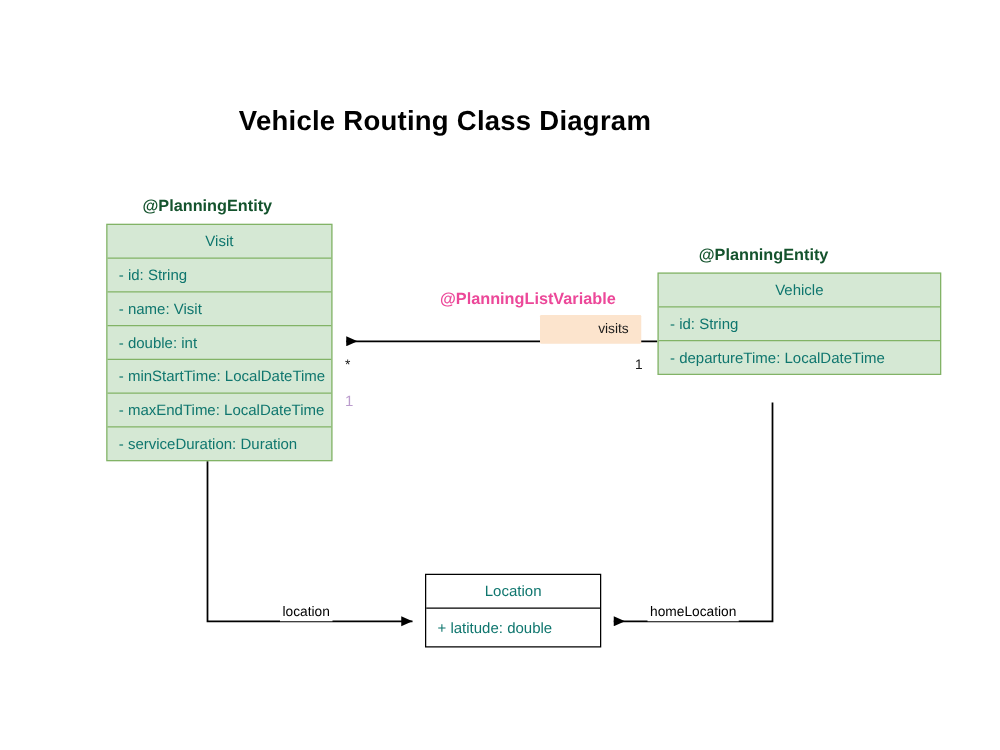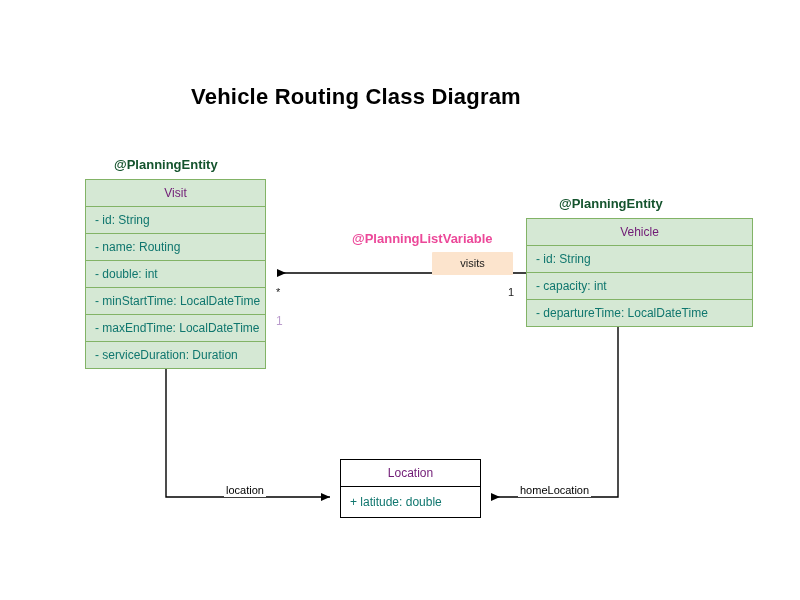--- a/index.html
+++ b/index.html
@@ -48,21 +48,21 @@
   .uml-class.plain {
     border-color: #000000;
     background: #ffffff;
   }
   .uml-class .cls-name {
     box-sizing: border-box;
     text-align: center;
     font-size: 12px;
     line-height: 14px;
     padding: 6px 4px;
-    color: #701a75;
+    color: #0f766e;
   }
   .uml-class.green .cls-name { border-bottom: 1px solid #82b366; }
   .uml-class.plain .cls-name { border-bottom: 1px solid #000000; }
 
   .uml-class .attrs { }
   .uml-class .attr {
     box-sizing: border-box;
     font-size: 12px;
     line-height: 14px;
     padding: 6px 0 6px 9px;
@@ -103,21 +103,21 @@
   .mult.lilac { color: #bb9ccd; font-size: 12px; }
 
   .role-chip {
     position: absolute;
     box-sizing: border-box;
     background: #fce4cd;
     border-radius: 1px;
     font-size: 11px;
     line-height: 13px;
     color: #1a1a1a;
-    text-align: center;
+    text-align: right;
     padding: 5px 10px;
     white-space: nowrap;
   }
 </style>
 </head>
 <body>
 
 <svg id="canvas" viewBox="0 0 800 600" xmlns="http://www.w3.org/2000/svg">
   <defs>
     <marker id="arrow-left" markerWidth="10" markerHeight="10" refX="9" refY="4" orient="auto" markerUnits="userSpaceOnUse">
@@ -145,35 +145,34 @@
 </svg>
 
 <div class="diagram-title">Vehicle Routing Class Diagram</div>
 
 <div class="stereotype green-st" style="left:114px; top:157px;">@PlanningEntity</div>
 
 <div class="uml-class green" style="left:85px; top:179px; width:181px;">
   <div class="cls-name">Visit</div>
   <div class="attrs">
     <div class="attr">- id: String</div>
-    <div class="attr">- name: Routing</div>
+    <div class="attr">- name: Visit</div>
     <div class="attr">- double: int</div>
     <div class="attr">- minStartTime: LocalDateTime</div>
     <div class="attr">- maxEndTime: LocalDateTime</div>
     <div class="attr">- serviceDuration: Duration</div>
   </div>
 </div>
 
 <div class="stereotype green-st" style="left:559px; top:196px;">@PlanningEntity</div>
 
 <div class="uml-class green" style="left:526px; top:218px; width:227px;">
   <div class="cls-name">Vehicle</div>
   <div class="attrs">
     <div class="attr">- id: String</div>
-    <div class="attr">- capacity: int</div>
     <div class="attr">- departureTime: LocalDateTime</div>
   </div>
 </div>
 
 <div class="uml-class plain" style="left:340px; top:459px; width:141px;">
   <div class="cls-name">Location</div>
   <div class="attrs">
     <div class="attr">+ latitude: double</div>
   </div>
 </div>

